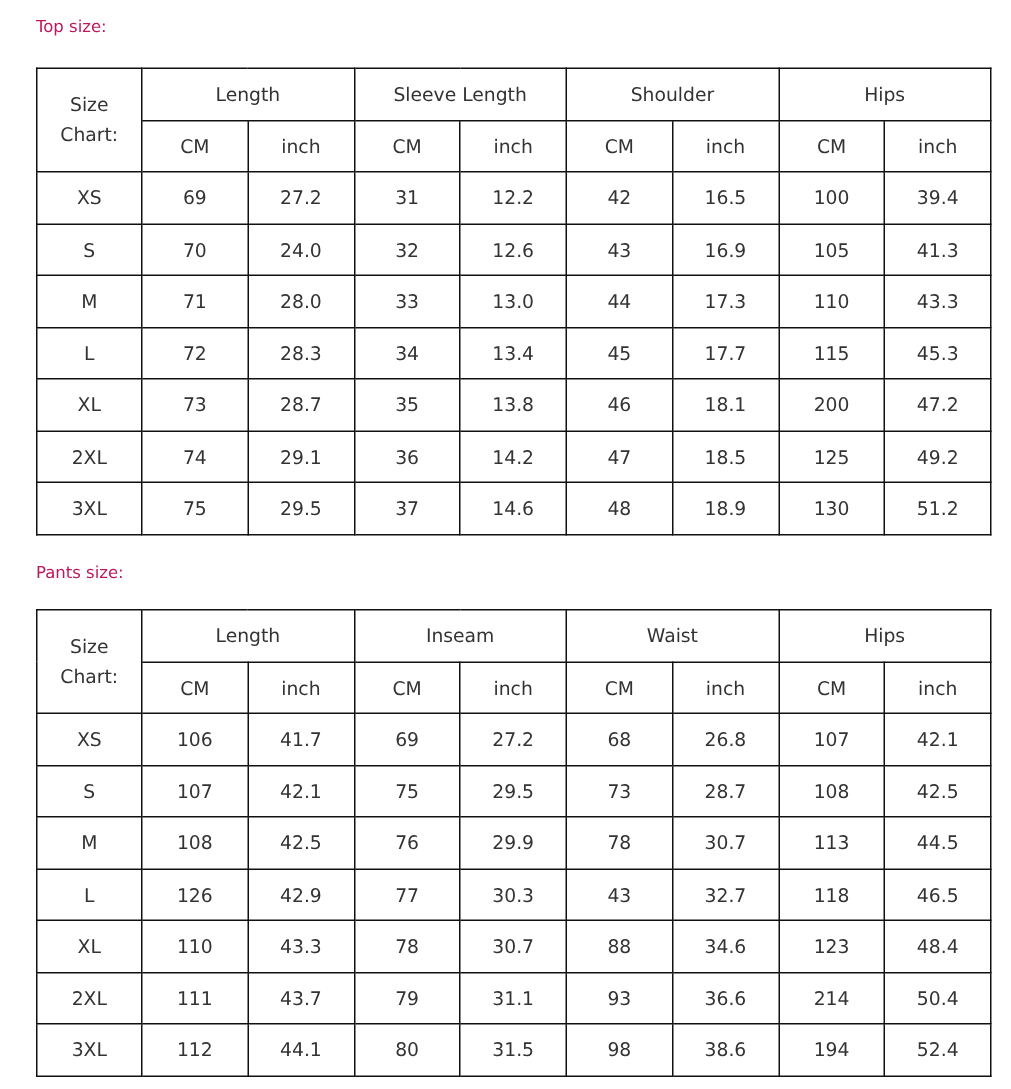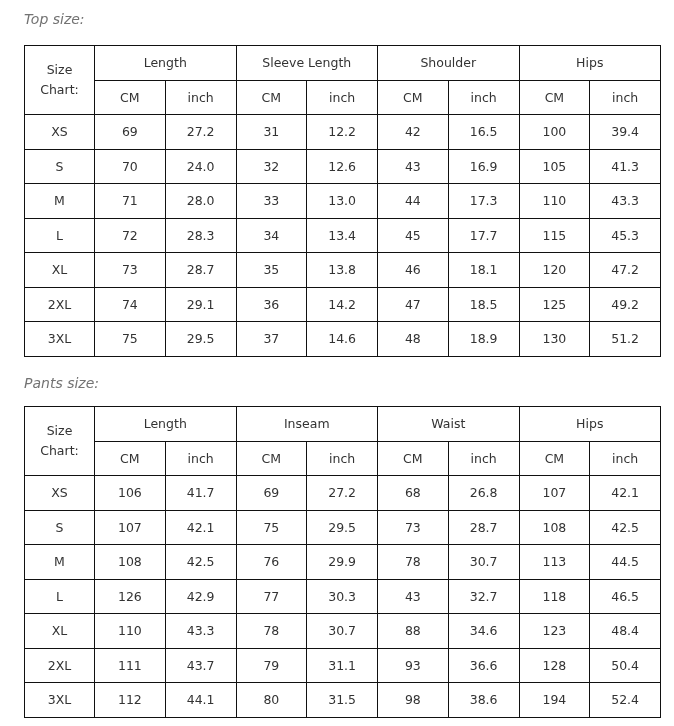--- a/index.html
+++ b/index.html
@@ -1,23 +1,22 @@
 <!DOCTYPE html>
 <html><head>
 <meta charset="utf-8">
 <style>
   html, body { margin: 0; padding: 0; background: #ffffff; }
   body {
     width: 674px; height: 726px; position: relative; overflow: hidden;
     font-family: "DejaVu Sans", sans-serif; color: #333333;
   }
   .section-title {
-    position: absolute; left: 24px; font-size: 14px; color: #737373;
+    position: absolute; left: 24px; font-size: 11px; color: #be185d;
     font-family: "DejaVu Sans", sans-serif;
-    font-style: italic;
   }
   table.size-table {
     position: absolute; left: 24px; width: 636px;
     border-collapse: collapse; table-layout: fixed;
   }
   table.size-table td {
     border: 1px solid #111;
     text-align: center; vertical-align: middle;
     font-size: 12.5px; color: #333;
     padding: 0; height: 33.5px;
@@ -111,21 +110,21 @@
         <td>45.3</td>
       </tr>
       <tr>
         <td>XL</td>
         <td>73</td>
         <td>28.7</td>
         <td>35</td>
         <td>13.8</td>
         <td>46</td>
         <td>18.1</td>
-        <td>120</td>
+        <td>200</td>
         <td>47.2</td>
       </tr>
       <tr>
         <td>2XL</td>
         <td>74</td>
         <td>29.1</td>
         <td>36</td>
         <td>14.2</td>
         <td>47</td>
         <td>18.5</td>
@@ -239,21 +238,21 @@
         <td>48.4</td>
       </tr>
       <tr>
         <td>2XL</td>
         <td>111</td>
         <td>43.7</td>
         <td>79</td>
         <td>31.1</td>
         <td>93</td>
         <td>36.6</td>
-        <td>128</td>
+        <td>214</td>
         <td>50.4</td>
       </tr>
       <tr>
         <td>3XL</td>
         <td>112</td>
         <td>44.1</td>
         <td>80</td>
         <td>31.5</td>
         <td>98</td>
         <td>38.6</td>

